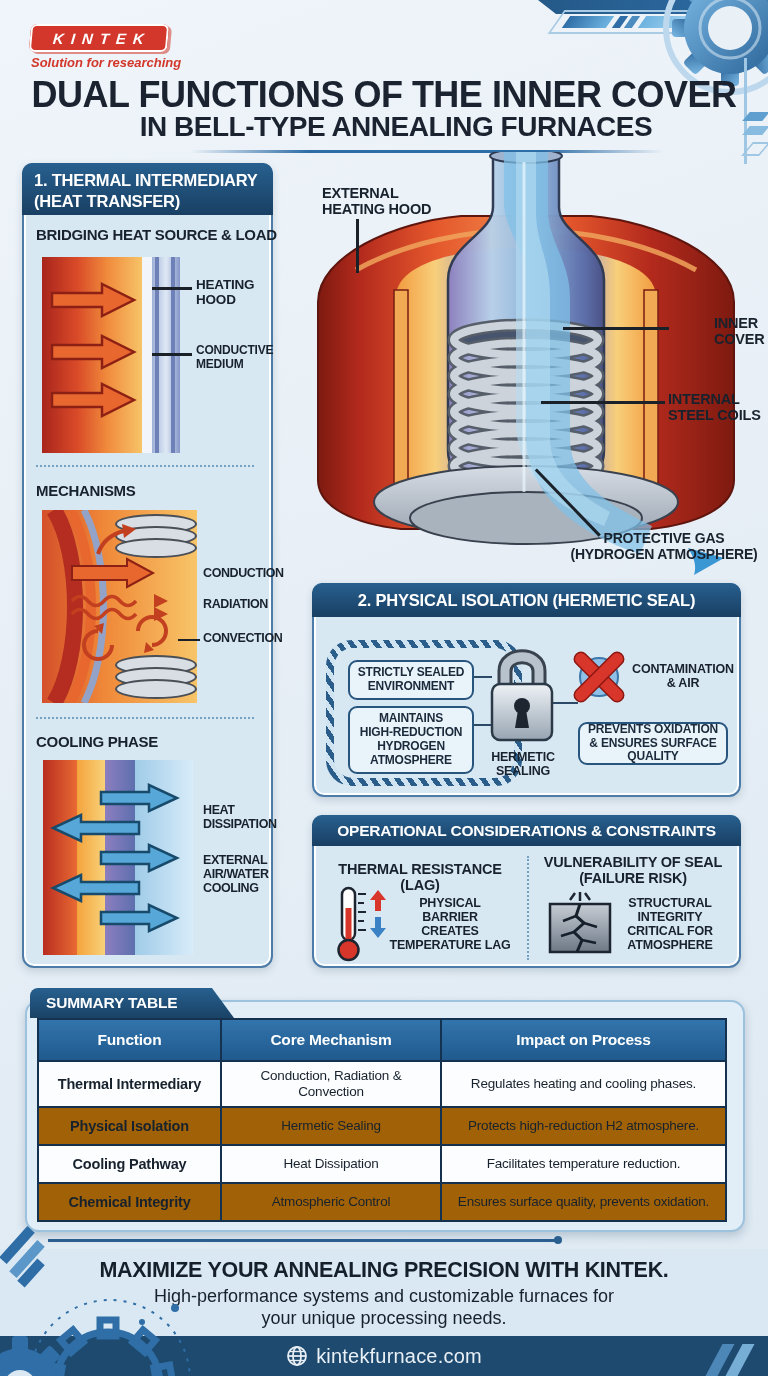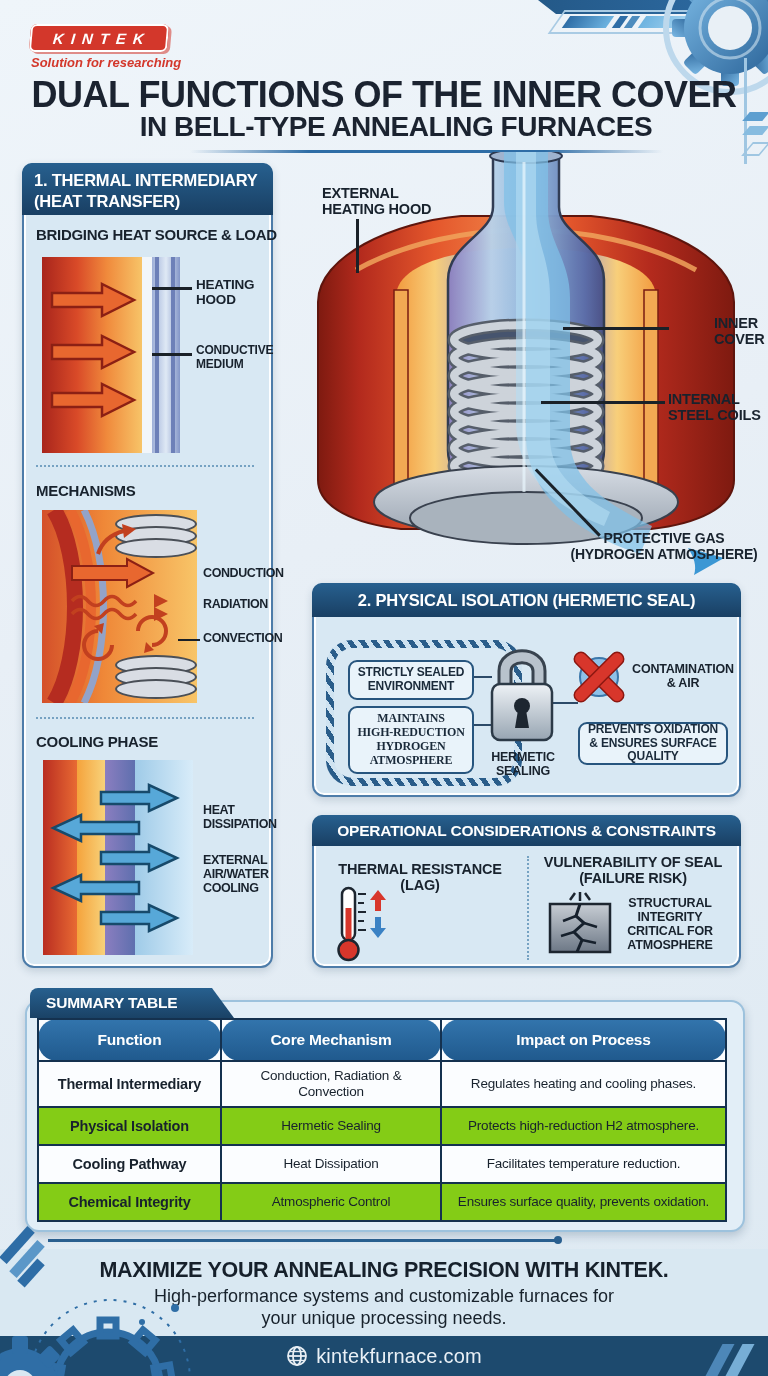--- a/index.html
+++ b/index.html
@@ -19,24 +19,24 @@
   .ibox{position:absolute;background:#e9f3fa;border:2px solid #27557e;border-radius:9px;display:flex;
     align-items:center;justify-content:center;text-align:center;font-weight:bold;white-space:pre-line;
     color:#1a2a3a;line-height:1.15;box-sizing:border-box;letter-spacing:-0.2px;}
   .seal{position:absolute;border-radius:26px;
     background:repeating-linear-gradient(55deg,#2a5d8a 0 5px,#cfe3f1 5px 10px);}
   .seal-in{position:absolute;border-radius:19px;background:#d8e8f3;}
   .chev{position:absolute;}
   table.sum{border-collapse:collapse;table-layout:fixed;width:688px;background:#fbfdff;}
   table.sum th,table.sum td{border:2px solid #14314f;text-align:center;vertical-align:middle;padding:3px 4px;
     letter-spacing:-0.2px;}
-  table.sum th{background:linear-gradient(180deg,#3274ac,#205a8e);color:#fff;font-size:15.5px;height:34px;border-radius:19px;}
+  table.sum th{background:linear-gradient(180deg,#3274ac,#205a8e);color:#fff;font-size:15.5px;height:34px;}
   table.sum td{font-size:13.5px;white-space:pre-line;line-height:1.15;}
   table.sum td.fn{font-weight:bold;font-size:14.5px;}
-  tr.odd td{background:#fbfdff;} tr.even td{background:#84cc16;}
+  tr.odd td{background:#fbfdff;} tr.even td{background:#a16207;}
 </style>
 </head>
 <body>
 
 <div id="page">
 
   <div class="abs" style="left:538px;top:0;width:230px;height:14px;background:linear-gradient(90deg,#245988,#2e6da6);clip-path:polygon(0 0,100% 0,100% 100%,18px 100%);"></div>
   <div class="abs" style="left:556px;top:10px;width:148px;height:24px;border:2px solid #a9cbe4;transform:skewX(-35deg);box-sizing:border-box;">
     <div class="abs" style="left:8px;top:4px;width:44px;height:12px;background:linear-gradient(90deg,#2e6da6,#6db3e0);"></div>
     <div class="abs" style="left:58px;top:4px;width:8px;height:12px;background:#2e6da6;"></div>
@@ -297,21 +297,21 @@
 
   <div class="seal" style="left:326px;top:640px;width:196px;height:146px;"></div>
   <div class="seal-in" style="left:334px;top:648px;width:180px;height:130px;"></div>
 
   <div class="cline" style="left:472px;top:676px;width:20px;height:2px;background:#2c4a68;"></div>
   <div class="cline" style="left:472px;top:724px;width:20px;height:2px;background:#2c4a68;"></div>
   <div class="cline" style="left:552px;top:702px;width:26px;height:2px;background:#2c4a68;"></div>
 
   <div class="ibox" style="left:348px;top:660px;width:126px;height:40px;font-size:12px;">STRICTLY SEALED
 ENVIRONMENT</div>
-  <div class="ibox" style="left:348px;top:706px;width:126px;height:68px;font-size:12px;font-family:Liberation Serif, serif;">MAINTAINS
+  <div class="ibox" style="left:348px;top:706px;width:126px;height:68px;font-size:12px;">MAINTAINS
 HIGH-REDUCTION
 HYDROGEN
 ATMOSPHERE</div>
 
   <svg class="abs" style="left:490px;top:638px;" width="64" height="110" viewBox="0 0 64 110">
     <defs>
       <linearGradient id="lockG" x1="0" y1="0" x2="0" y2="1">
         <stop offset="0" stop-color="#eef2f6"></stop>
           <stop offset="1" stop-color="#97a5b2"></stop>
       </linearGradient>
@@ -352,20 +352,24 @@
         <line x1="22" y1="17" x2="28" y2="17"></line>
       <line x1="22" y1="26" x2="30" y2="26"></line>
         <line x1="22" y1="35" x2="28" y2="35"></line>
       <line x1="22" y1="44" x2="30" y2="44"></line>
     </g>
   </svg>
   <svg class="abs" style="left:369px;top:890px;" width="18" height="48" viewBox="0 0 18 48">
     <path d="M9,0 L17,10 H12 V21 H6 V10 H1 Z" fill="#d8362b"></path>
     <path d="M9,48 L1,38 H6 V27 H12 V38 H17 Z" fill="#3b82c4"></path>
   </svg>
+  <div class="lbl" style="left:388px;top:896px;width:124px;text-align:center;font-size:12.5px;">PHYSICAL
+BARRIER
+CREATES
+TEMPERATURE LAG</div>
 
   <div class="vdotline" style="left:527px;top:856px;height:104px;"></div>
 
   <div class="lbl" style="left:543px;top:854px;width:180px;text-align:center;font-size:14.5px;">VULNERABILITY OF SEAL
 (FAILURE RISK)</div>
 
   <svg class="abs" style="left:546px;top:892px;" width="68" height="64" viewBox="0 0 68 64">
     <defs>
       <linearGradient id="crkG" x1="0" y1="0" x2="0" y2="1">
         <stop offset="0" stop-color="#c7cdd4"></stop>

